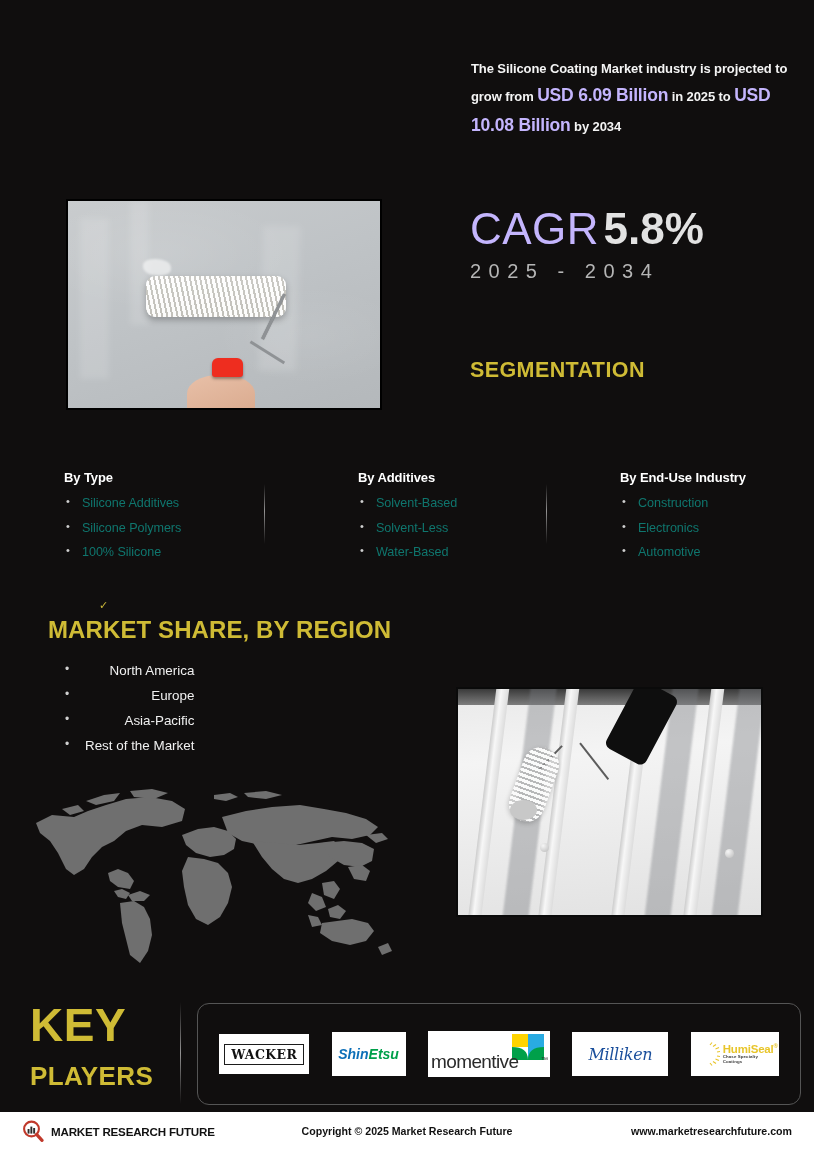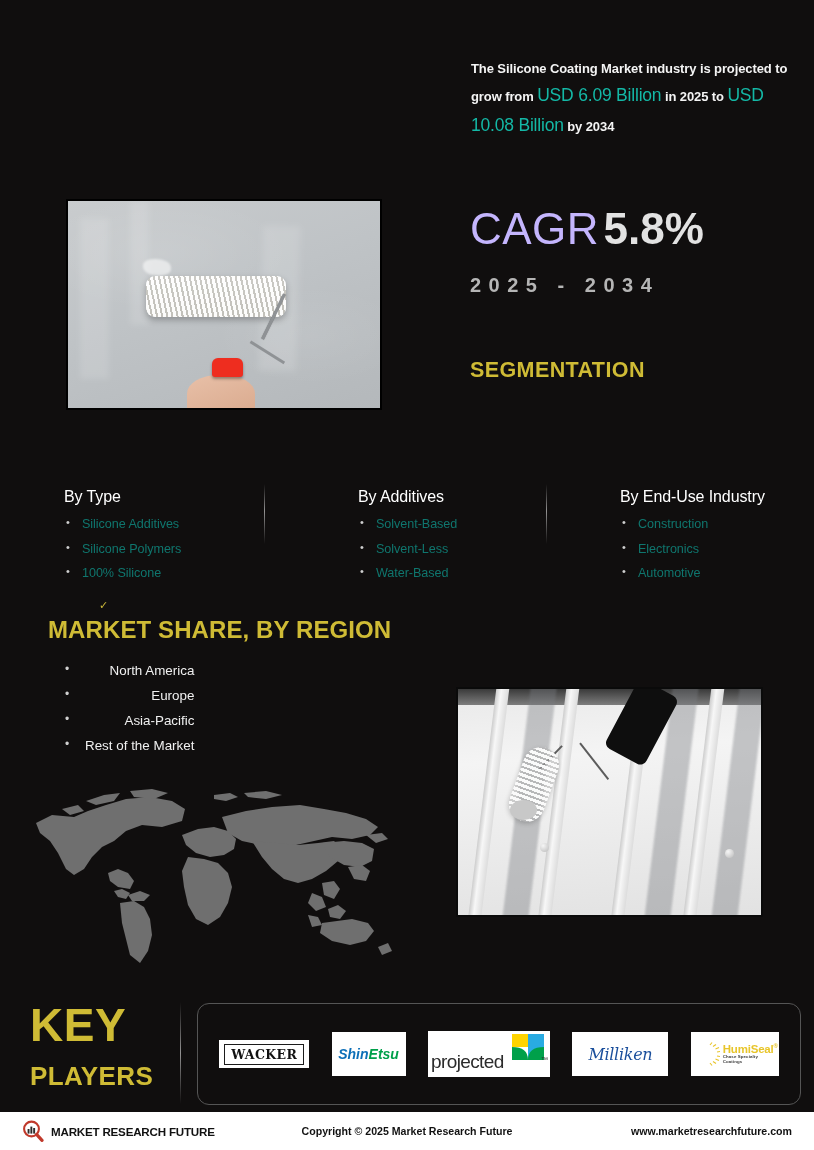--- a/index.html
+++ b/index.html
@@ -17,30 +17,30 @@
     font-size:31px; font-weight:700; line-height:1.29; color:#fdfdfd;
     letter-spacing:.2px;
   }
 
   
   .intro {
     position:absolute; left:471px; top:57px; width:330px;
     font-size:13.4px; font-weight:700; line-height:1.72; color:#f4f4f4;
     letter-spacing:-.1px;
   }
-  .intro .hl { color:#14b8a6; font-size:17.5px; font-weight:400; letter-spacing:-.2px; }
+  .intro .hl { color:#c4b5fd; font-size:17.5px; font-weight:700; letter-spacing:-.2px; }
   .intro .sm { font-size:13px; }
 
   
   .cagr-wrap { position:absolute; left:470px; top:204px; }
   .cagr-line { font-family:"Liberation Sans", sans-serif; white-space:nowrap; }
   .cagr-word { font-size:44px; font-weight:400; color:#c4b5fd; letter-spacing:.5px; }
   .cagr-val  { font-size:44px; font-weight:700; color:#e2e2e2; letter-spacing:0px; }
   .cagr-years {
-    margin-top:20px; font-size:20px; font-weight:700; color:#b5b5b5;
+    margin-top:6px; font-size:20px; font-weight:400; color:#b5b5b5;
     letter-spacing:7.5px;
   }
 
   
   .seg-head {
     position:absolute; left:470px; top:358px;
     font-size:21.5px; font-weight:700; color:#cfbb35; letter-spacing:.4px;
   }
 
   
@@ -93,21 +93,21 @@
     border-radius:45% 45% 20% 20%;
   }
 
   
   .seg-cols { position:absolute; left:0; top:470px; width:814px; height:100px; }
   .seg-col { position:absolute; top:0; }
   .seg-col.c1 { left:64px;  width:200px; }
   .seg-col.c2 { left:358px; width:190px; }
   .seg-col.c3 { left:620px; width:190px; }
   .seg-col h4 {
-    font-size:16px; font-weight:400; color:#ffffff; margin-bottom:12px; letter-spacing:-.1px;margin-top:18px;
+    font-size:13px; font-weight:700; color:#ffffff; margin-bottom:12px; letter-spacing:-.1px;
   }
   .seg-col ul { list-style:none; }
   .seg-col li {
     font-size:12.6px; font-weight:400; color:#0f766e; line-height:1; margin-bottom:12px;
     padding-left:18px; position:relative; letter-spacing:-.05px;
   }
   .seg-col li::before {
     content:"\2022"; position:absolute; left:2px; top:-1px; color:#cfcfcf; font-size:11px;
   }
   .vdiv {
@@ -199,21 +199,21 @@
   }
   .kp-box {
     position:absolute; left:197px; top:1003px; width:604px; height:102px;
     border:1px solid #555; border-radius:12px;
     display:flex; align-items:center; justify-content:space-around; padding:0 10px;
   }
   .logo {
     background:#fff; display:flex; align-items:center; justify-content:center;
     overflow:hidden;
   }
-  .logo-wacker { width:90px; height:28px;text-align:right; }
+  .logo-wacker { width:90px; height:40px;text-align:right; }
   .logo-wacker .bx {
     border:1.4px solid #1b1b1b; padding:2px 6px;
     font-family:"DejaVu Serif", serif; font-weight:700; font-size:12.5px;
     color:#111; letter-spacing:.4px;
   }
   .logo-shin { width:74px; height:44px; font-size:14px; font-weight:700; font-style:italic; }
   .logo-shin .a { color:#0d6fb8; }
   .logo-shin .b { color:#00a04a; }
   .logo-mom { width:122px; height:46px; position:relative; }
   .logo-mom .word {
@@ -386,21 +386,21 @@
     </div>
 
     <div class="logo logo-mom">
       <svg class="mark" viewBox="0 0 32 26">
         <path d="M0 0 H16 V13 L0 13 Z" fill="#ffd400"></path>
         <path d="M16 0 H32 V13 Q24 13 16 13 Z" fill="#29abe2"></path>
         <path d="M0 13 Q16 13 16 26 L0 26 Z" fill="#00a04a"></path>
         <path d="M16 13 Q32 13 32 0 L32 26 L16 26 Z" fill="#29abe2"></path>
         <path d="M16 26 Q16 13 32 13 L32 26 Z" fill="#00a04a"></path>
       </svg>
-      <span class="word">projected</span>
+      <span class="word">momentive</span>
         <span class="tm" style="position:absolute;right:2px;bottom:14px;">™</span>
     </div>
 
     <div class="logo logo-milliken">
       <span class="scr">Milliken</span>
     </div>
 
     <div class="logo logo-humi">
       <svg class="sun" viewBox="0 0 24 24">
         <path d="M13 2 A10 10 0 1 0 13 22 A7.5 7.5 0 1 1 13 2 Z" fill="#111"></path>

